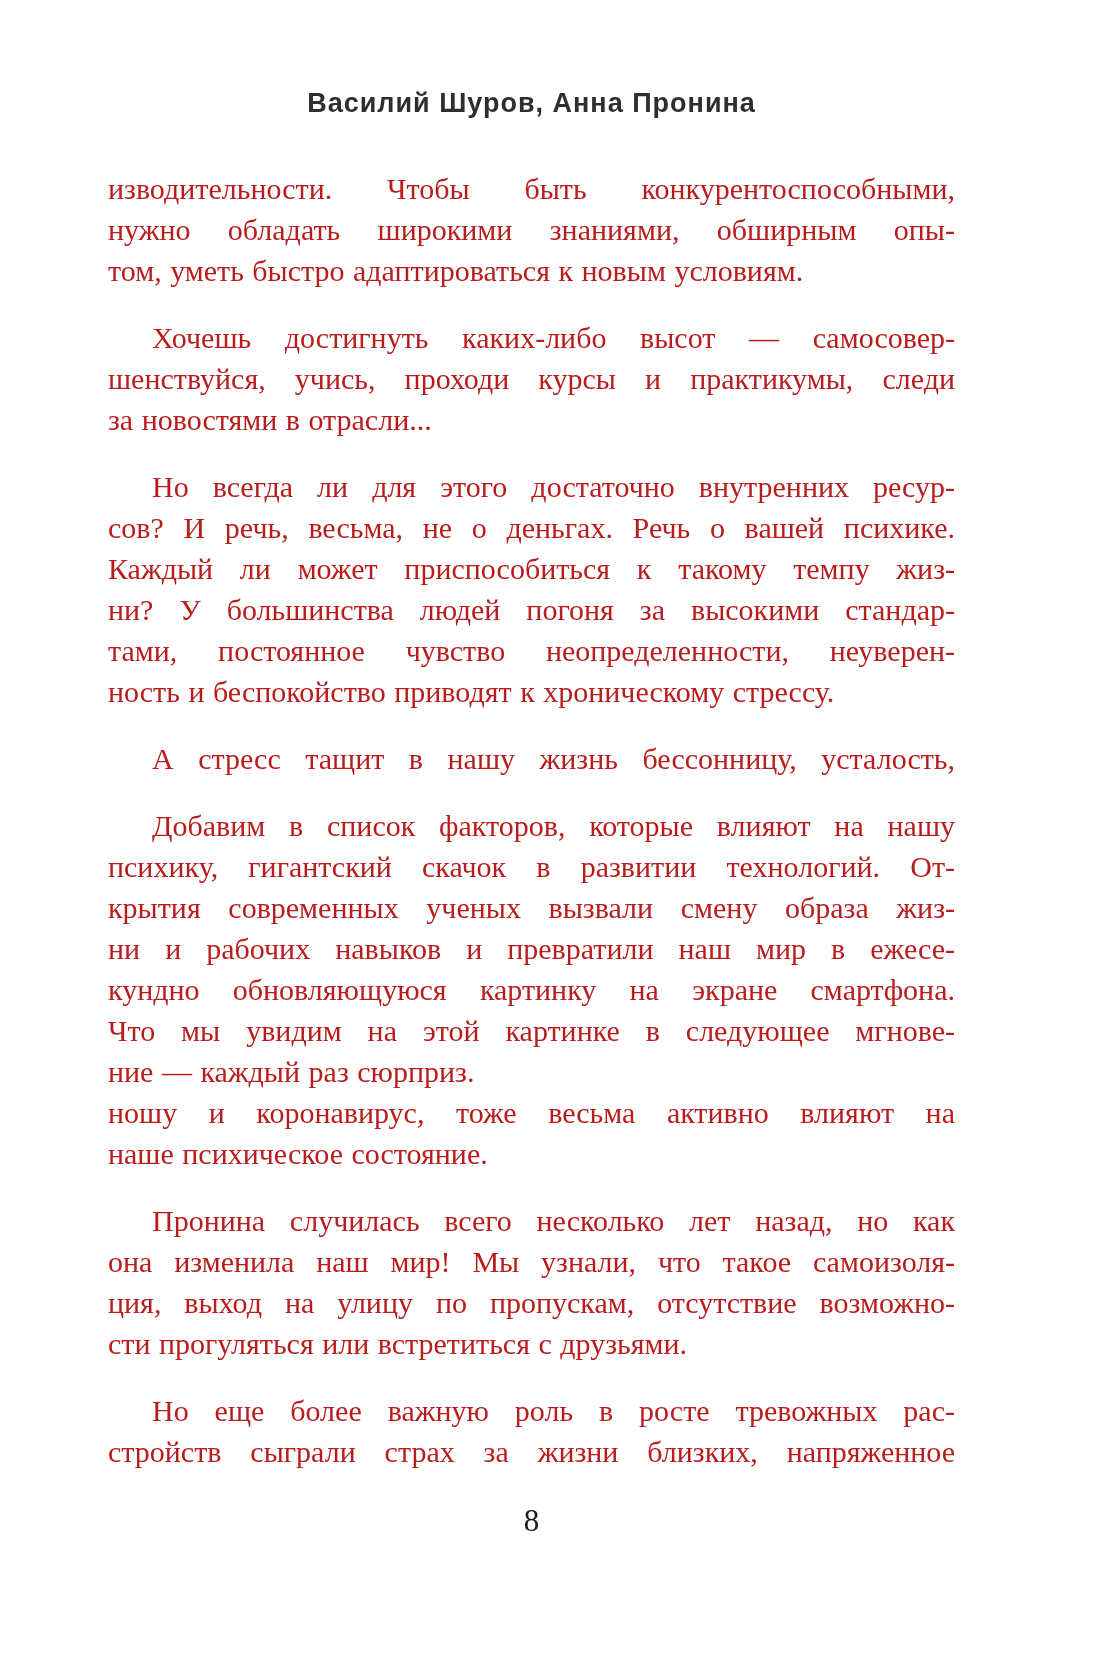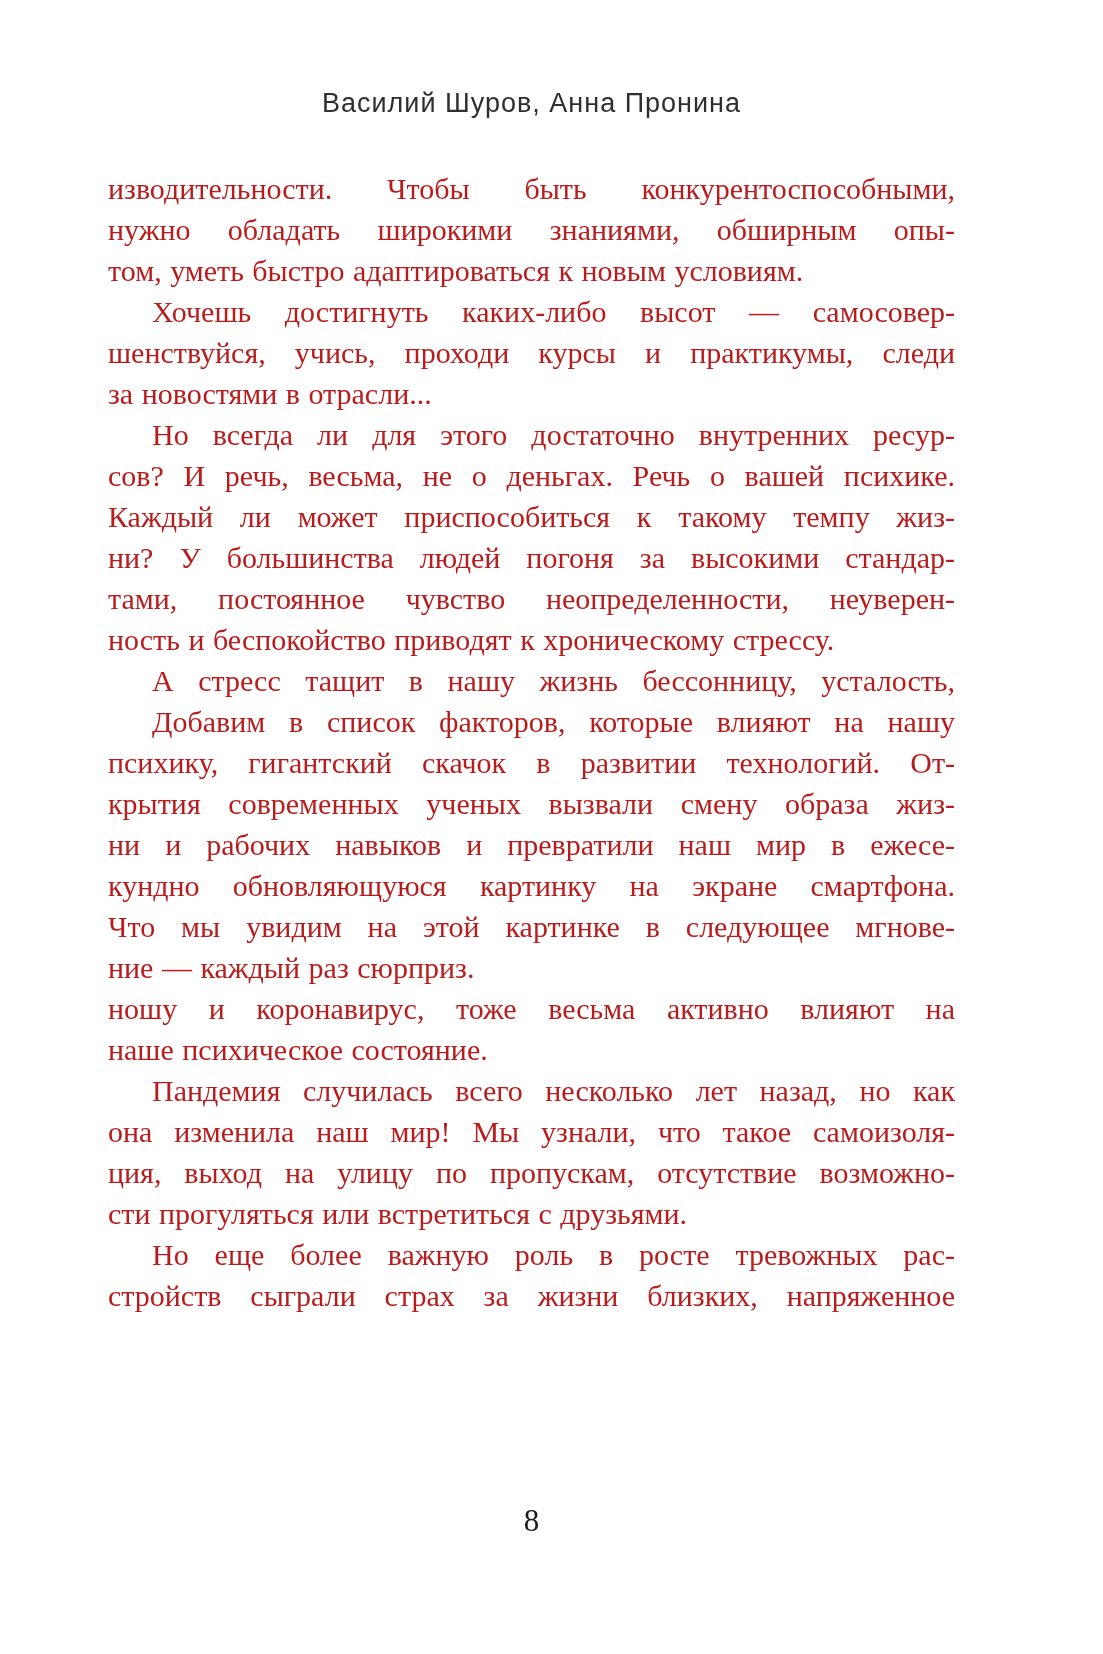--- a/index.html
+++ b/index.html
@@ -19,21 +19,21 @@
     inset: 0;
     background: #ffffff;
   }
   .running-header {
     position: absolute;
     top: 88px;
     left: 108px;
     width: 847px;
     text-align: center;
     font-family: "Liberation Sans", "DejaVu Sans", sans-serif;
-    font-weight: 400;
+    font-weight: 700;
     font-size: 27px;
     letter-spacing: 1px;
     color: #2e2e2e;
   }
   .body-text {
     position: absolute;
     top: 168px;
     left: 108px;
     width: 847px;
     color: #b91c1c;
@@ -42,20 +42,21 @@
     font-size: 30px;
     line-height: 41px;
     height: 41px;
     white-space: nowrap;
     text-align: justify;
     text-align-last: justify;
     word-spacing: 1px;
   }
   .line.indent {
     text-indent: 44px;
+    margin-top: 26px;
   }
   .line.para-end {
     text-align: right;
     text-align-last: left;
   }
   .page-number {
     position: absolute;
     top: 1503px;
     left: 108px;
     width: 847px;
@@ -87,21 +88,21 @@
     <div class="line indent">А стресс тащит в нашу жизнь бессонницу, усталость,</div>
     <div class="line indent">Добавим в список факторов, которые влияют на нашу</div>
     <div class="line">психику, гигантский скачок в развитии технологий. От-</div>
     <div class="line">крытия современных ученых вызвали смену образа жиз-</div>
     <div class="line">ни и рабочих навыков и превратили наш мир в ежесе-</div>
     <div class="line">кундно обновляющуюся картинку на экране смартфона.</div>
     <div class="line">Что мы увидим на этой картинке в следующее мгнове-</div>
     <div class="line para-end">ние — каждый раз сюрприз.</div>
     <div class="line">ношу и коронавирус, тоже весьма активно влияют на</div>
     <div class="line para-end">наше психическое состояние.</div>
-    <div class="line indent">Пандемия случилась всего несколько лет назад, но как</div>
+    <div class="line indent">Пронина случилась всего несколько лет назад, но как</div>
     <div class="line">она изменила наш мир! Мы узнали, что такое самоизоля-</div>
     <div class="line">ция, выход на улицу по пропускам, отсутствие возможно-</div>
     <div class="line para-end">сти прогуляться или встретиться с друзьями.</div>
     <div class="line indent">Но еще более важную роль в росте тревожных рас-</div>
     <div class="line">стройств сыграли страх за жизни близких, напряженное</div>
   </div>
 
   <div class="page-number">8</div>
 
 </div>

